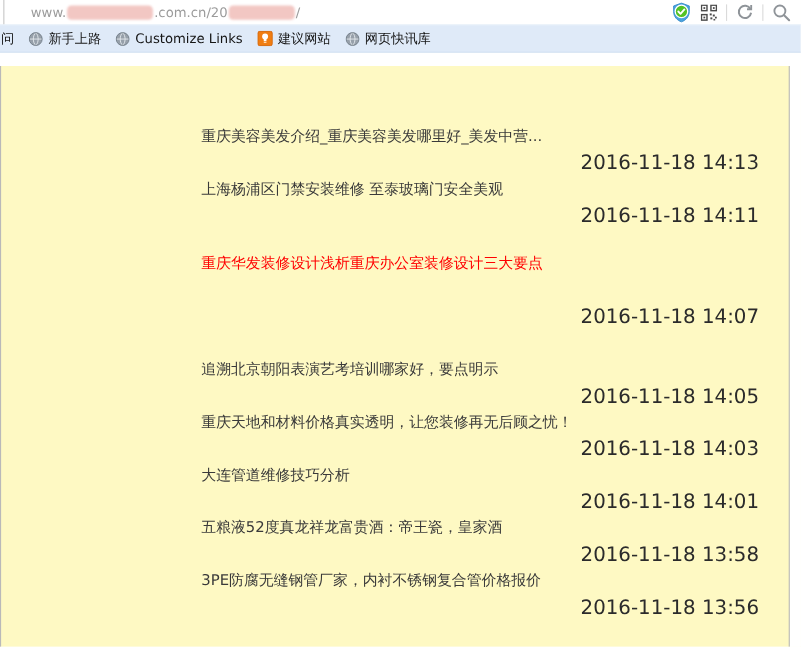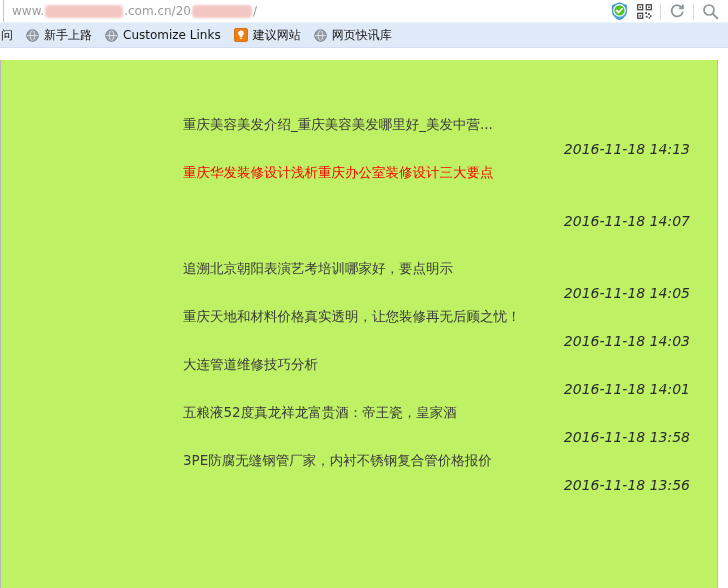--- a/index.html
+++ b/index.html
@@ -2,47 +2,47 @@
 <html style="--hl: #ff0000;"><head>
 <meta charset="utf-8">
 <style>
   * { box-sizing: border-box; margin: 0; padding: 0; }
   html, body { width: 728px; height: 588px; overflow: hidden; background: #fff;
     font-family: "DejaVu Sans", "Liberation Sans", sans-serif; }
 
   
   .top-strip { height: 22px; background: #fff; display: flex; align-items: center; }
   .addr-box { flex: 1; height: 22px; border-left: 1px solid #c6c6c6; margin-left: 3px;
-    display: flex; align-items: center; padding-left: 8px; font-size: 12px; color: #9b9b9b;
+    display: flex; align-items: center; padding-left: 24px; font-size: 12px; color: #9b9b9b;
     white-space: nowrap; overflow: hidden; }
   .redact { display: inline-block; height: 13px; margin: 0 1px; border-radius: 4px;
     background: #e89a93; opacity: .55; filter: blur(1.2px); vertical-align: middle; }
   .redact.w1 { width: 78px; } .redact.w2 { width: 60px; }
   .addr-icons { display: flex; align-items: center; gap: 8px; padding: 0 9px 0 6px; flex: 0 0 auto; }
   .addr-icons .sep { width: 1px; height: 15px; background: #dadada; }
   .icon-btn { display: flex; align-items: center; justify-content: center; cursor: pointer; }
 
   
   .favbar { height: 26px; background: #dfeaf8; border-top: 1px solid #eef4fb;
     border-bottom: 1px solid #cfdef0; display: flex; align-items: center;
     font-size: 12px; color: #151515; padding-left: 1px; }
   #fav-items { display: flex; align-items: center; }
   .fav-item { display: flex; align-items: center; gap: 5px; margin-right: 13px; cursor: pointer; }
   .fav-icon { display: flex; align-items: center; }
 
   
   .gap { height: 12px; background: #fff; }
   .page { height: 528px; border-left: 1px solid #b9b9b9; border-right: 1px solid #b9b9b9;
-    width: 718px; background: #bef264; }
+    width: 718px; background: #fef9c3; }
   .list { padding: 52px 27px 0 182px; }
   .item { height: 48px; }
   .item .title { display: block; height: 24px; line-height: 24px; font-size: 13.5px;
     color: #3a3a3a; text-decoration: none; white-space: nowrap; overflow: hidden; cursor: pointer; }
-  .item .time { height: 24px; line-height: 26px; font-size: 14px; color: #2b2b2b; text-align: right; font-style: italic; }
-  .item.red .title, .item.red .time { color: var(--hl, #ff0000); }
+  .item .time { height: 24px; line-height: 26px; font-size: 18px; color: #2b2b2b; text-align: right; }
+  .item.red .title, .item.red .time { color: var(--hl, #ff0000); margin-top: 20px; }
 </style>
 </head>
 <body>
 
 <div class="top-strip">
   <div class="addr-box">
     <span>www.</span>
       <span class="redact w1"></span>
       <span>.com.cn/20</span>
       <span class="redact w2"></span>
@@ -138,20 +138,24 @@
 </div>
 
 <div class="gap"></div>
 
 <div class="page">
   <div class="list" id="article-list">
       <div class="item">
         <a class="title">重庆美容美发介绍_重庆美容美发哪里好_美发中营...</a>
         <div class="time">2016-11-18 14:13</div>
       </div>
+      <div class="item">
+        <a class="title">上海杨浦区门禁安装维修 至泰玻璃门安全美观</a>
+        <div class="time">2016-11-18 14:11</div>
+      </div>
       <div class="item red">
         <a class="title">重庆华发装修设计浅析重庆办公室装修设计三大要点</a>
       </div>
       <div class="item">
         <div class="time">2016-11-18 14:07</div>
       </div>
       <div class="item">
         <a class="title">追溯北京朝阳表演艺考培训哪家好，要点明示</a>
         <div class="time">2016-11-18 14:05</div>
       </div>

